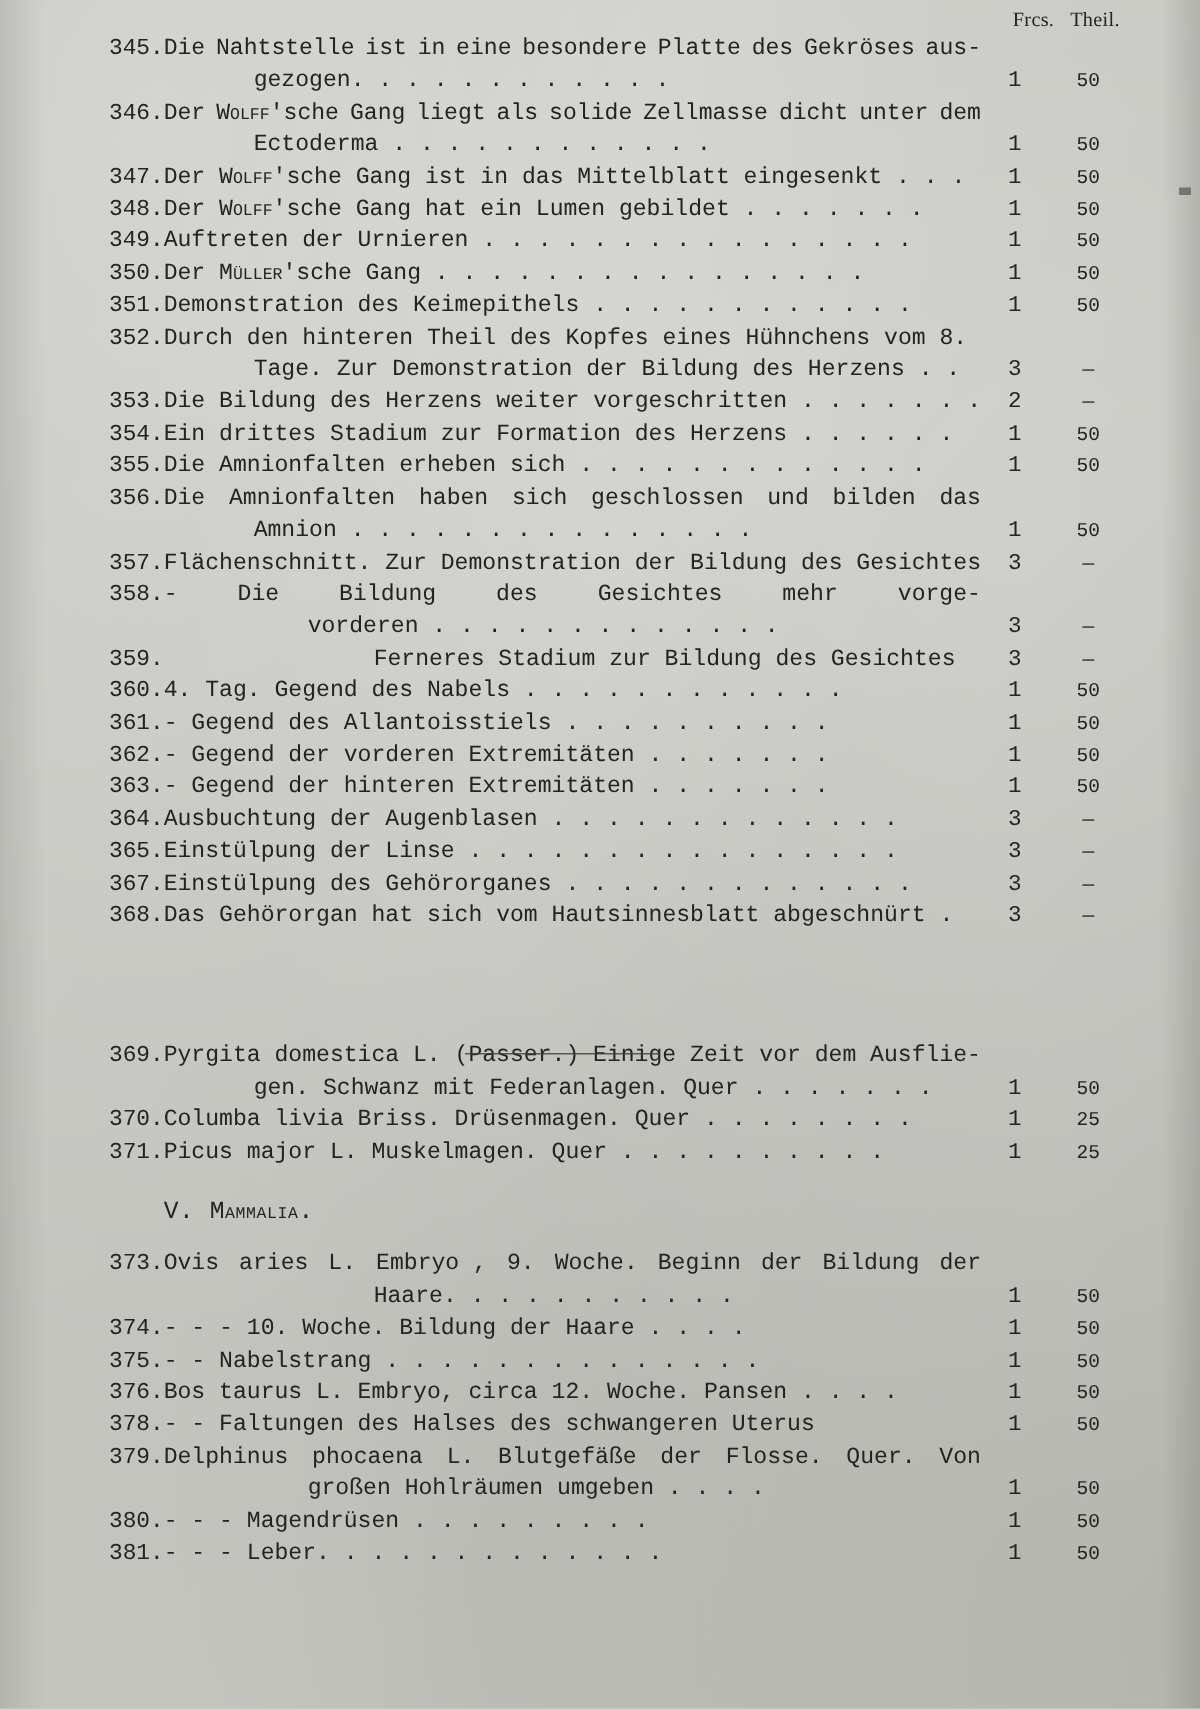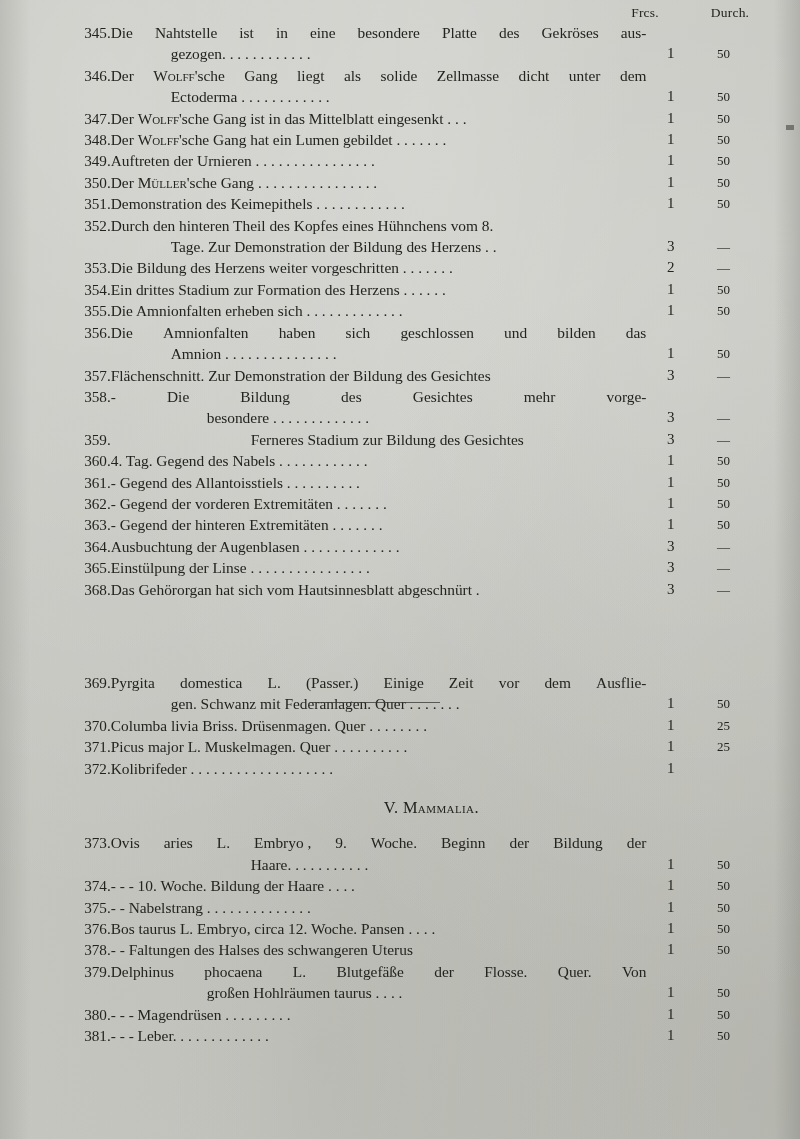--- a/index.html
+++ b/index.html
@@ -44,40 +44,41 @@
     position: absolute;
     top: 5px;
     left: 0;
     width: 690px;
     height: 18px;
     font-size: 13.5px;
     letter-spacing: 0.2px;
   }
   .col-header .fr {
     position: absolute;
-    left: 560px;
+    left: 604px;
     top: 0;
     text-align: center;
     width: 46px;
   }
   .col-header .cn {
     position: absolute;
     left: 645px;
     top: 0;
     text-align: center;
     width: 46px;
   }
 
   table.entries {
     position: absolute;
     top: 22px;
     left: 0;
     width: 690px;
     border-collapse: collapse;
     font-size: 15.4px;
+    font-family: Liberation Mono, monospace;
   }
   table.entries td {
     vertical-align: top;
     padding: 0;
     line-height: 21.4px;
   }
   td.num {
     width: 48px;
     text-align: right;
     padding-right: 10px;
@@ -123,21 +124,21 @@
     position: absolute;
     left: 310px;
     top: 702px;
     width: 130px;
     height: 0;
     border-top: 1.6px solid #3c3d38;
     opacity: 0.8;
   }
 
   .section-title {
-    text-align: center;
+    text-align: left;
     padding-left: 60px;
     font-variant: small-caps;
     font-size: 16.4px;
     letter-spacing: 0.4px;
   }
   .spacer-row td { height: 14px; }
 
   .edge-mark {
     position: absolute;
     right: 6px;
@@ -168,21 +169,21 @@
 <div class="paper-grain"></div>
 <div class="left-shade"></div>
 <div class="right-shade"></div>
 <div class="edge-mark"></div>
 
 <div class="page">
   <div class="content">
 
     <div class="col-header">
       <span class="fr">Frcs.</span>
-      <span class="cn">Durch.</span>
+      <span class="cn">Theil.</span>
     </div>
 
     <table class="entries">
       <tbody id="rows-main">
           <tr>
             <td class="num">345.</td>
             <td class="txt">
               <span class="line justify">
                 <span>Die</span>
                 <span>Nahtstelle</span>
@@ -324,21 +325,21 @@
             <td class="txt">
               <span class="line justify">
                 <span>-</span>
                 <span>Die</span>
                 <span>Bildung</span>
                 <span>des</span>
                 <span>Gesichtes</span>
                 <span>mehr</span>
                 <span>vorge-</span>
               </span>
-              <span class="line indent2">besondere . . . . . . . . . . . . .</span>
+              <span class="line indent2">vorderen . . . . . . . . . . . . .</span>
             </td>
             <td class="fr" style="padding-top: 21.4px;">3</td>
             <td class="cn" style="padding-top: 21.4px;">—</td>
           </tr>
           <tr>
             <td class="num">359.</td>
             <td class="txt">
               <span class="line indent3">Ferneres Stadium zur Bildung des Gesichtes</span>
             </td>
             <td class="fr">3</td>
@@ -381,20 +382,28 @@
             <td class="txt">
               <span class="line">Ausbuchtung der Augenblasen . . . . . . . . . . . . .</span>
             </td>
             <td class="fr">3</td>
             <td class="cn">—</td>
           </tr>
           <tr>
             <td class="num">365.</td>
             <td class="txt">
               <span class="line">Einstülpung der Linse . . . . . . . . . . . . . . . .</span>
+            </td>
+            <td class="fr">3</td>
+            <td class="cn">—</td>
+          </tr>
+          <tr>
+            <td class="num">367.</td>
+            <td class="txt">
+              <span class="line">Einstülpung des Gehörorganes . . . . . . . . . . . . .</span>
             </td>
             <td class="fr">3</td>
             <td class="cn">—</td>
           </tr>
           <tr>
             <td class="num">368.</td>
             <td class="txt">
               <span class="line">Das Gehörorgan hat sich vom Hautsinnesblatt abgeschnürt .</span>
             </td>
             <td class="fr">3</td>
@@ -430,28 +439,20 @@
             <td class="fr">1</td>
             <td class="cn">25</td>
           </tr>
           <tr>
             <td class="num">371.</td>
             <td class="txt">
               <span class="line">Picus major L. Muskelmagen. Quer . . . . . . . . . .</span>
             </td>
             <td class="fr">1</td>
             <td class="cn">25</td>
-          </tr>
-          <tr>
-            <td class="num">372.</td>
-            <td class="txt">
-              <span class="line">Kolibrifeder . . . . . . . . . . . . . . . . . . .</span>
-            </td>
-            <td class="fr">1</td>
-            <td class="cn"></td>
           </tr>
           <tr class="spacer-row">
             <td colspan="4" style="height: 18px;"></td>
           </tr>
           <tr>
             <td class="num"></td>
             <td class="section-title" colspan="3">V. Mammalia.</td>
           </tr>
           <tr class="spacer-row">
             <td colspan="4" style="height: 14px;"></td>
@@ -514,21 +515,21 @@
               <span class="line justify">
                 <span>Delphinus</span>
                 <span>phocaena</span>
                 <span>L.</span>
                 <span>Blutgefäße</span>
                 <span>der</span>
                 <span>Flosse.</span>
                 <span>Quer.</span>
                 <span>Von</span>
               </span>
-              <span class="line indent2">großen Hohlräumen taurus . . . .</span>
+              <span class="line indent2">großen Hohlräumen umgeben . . . .</span>
             </td>
             <td class="fr" style="padding-top: 21.4px;">1</td>
             <td class="cn" style="padding-top: 21.4px;">50</td>
           </tr>
           <tr>
             <td class="num">380.</td>
             <td class="txt">
               <span class="line">-      -         -      Magendrüsen . . . . . . . . .</span>
             </td>
             <td class="fr">1</td>

